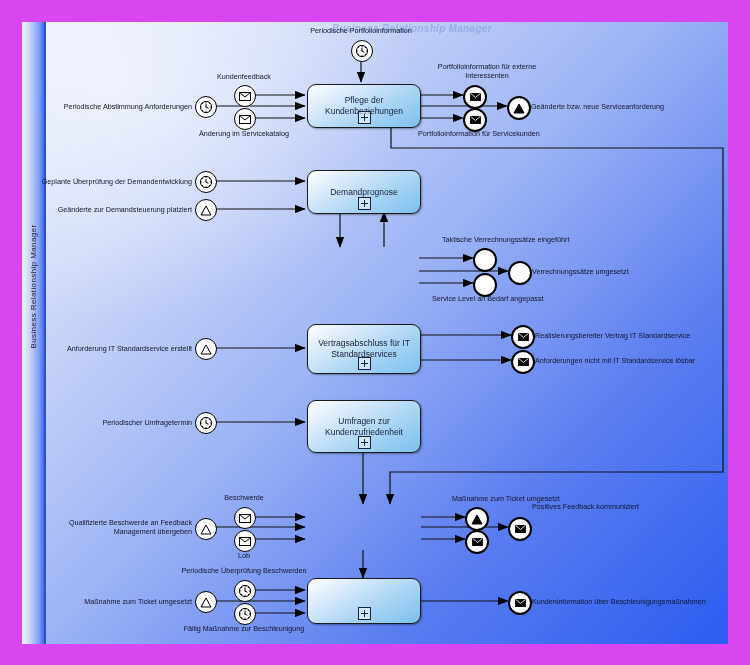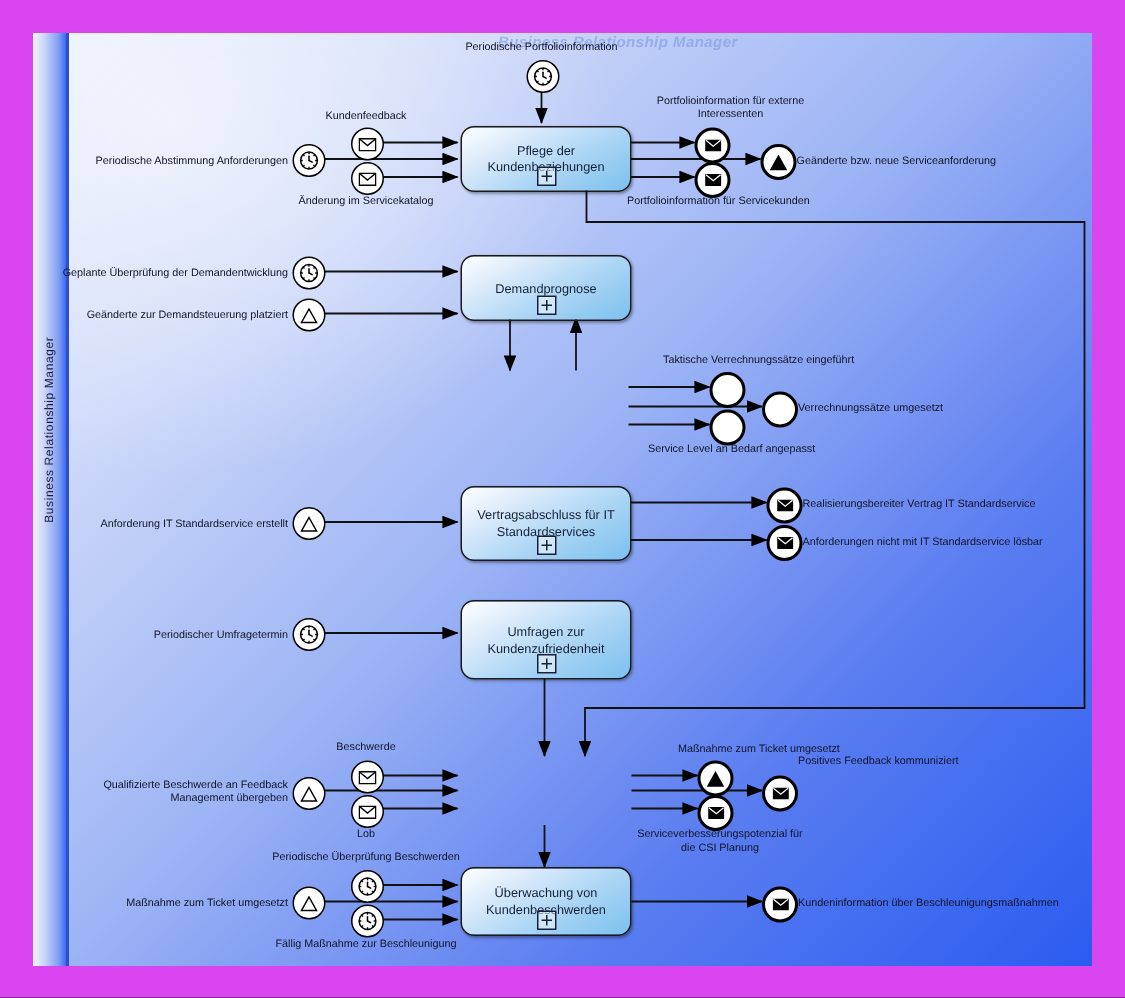--- a/index.html
+++ b/index.html
@@ -134,21 +134,20 @@
       <span class="plus"></span>
     </div>
 
     <div class="task" style="left:285px;top:378px;width:112px;height:51px;">
       <span class="tlabel">Umfragen zur Kundenzufriedenheit</span>
       <span class="plus"></span>
     </div>
 
 
     <div class="task" style="left:285px;top:556px;width:112px;height:44px;">
-      <span class="tlabel">Überwachung von Kundenbeschwerden</span>
       <span class="plus"></span>
     </div>
 
     <div class="ev" style="left:329px;top:18px;width:20px;height:20px;">
       <svg width="14" height="14" viewBox="0 0 14 14">
         <circle cx="7" cy="7" r="5.6" fill="none" stroke="#000" stroke-width="1"></circle>
         <g stroke="#000" stroke-width="0.9">
           <line x1="7" y1="1.4" x2="7" y2="2.9"></line>
             <line x1="7" y1="11.1" x2="7" y2="12.6"></line>
           <line x1="1.4" y1="7" x2="2.9" y2="7"></line>
@@ -393,21 +392,20 @@
       </svg>
     </div>
     <div class="lbl l" style="left:510px;top:480px;width:200px;">Positives Feedback kommuniziert</div>
 
     <div class="ev thick" style="left:443px;top:508px;width:20px;height:20px;">
       <svg width="11" height="8" viewBox="0 0 12 9">
         <rect x="0.5" y="0.5" width="11" height="8" fill="#000" stroke="#000" stroke-width="1"></rect>
         <polyline points="0.5,0.5 6,5 11.5,0.5" fill="none" stroke="#fff" stroke-width="1"></polyline>
       </svg>
     </div>
-    <div class="lbl c w" style="left:398px;top:529px;width:120px;">Serviceverbesserungspotenzial für die CSI Planung</div>
 
     <div class="ev thick" style="left:486px;top:569px;width:20px;height:20px;">
       <svg width="11" height="8" viewBox="0 0 12 9">
         <rect x="0.5" y="0.5" width="11" height="8" fill="#000" stroke="#000" stroke-width="1"></rect>
         <polyline points="0.5,0.5 6,5 11.5,0.5" fill="none" stroke="#fff" stroke-width="1"></polyline>
       </svg>
     </div>
     <div class="lbl l" style="left:510px;top:575px;width:220px;">Kundeninformation über Beschleunigungsmaßnahmen</div>
 
   </div>

